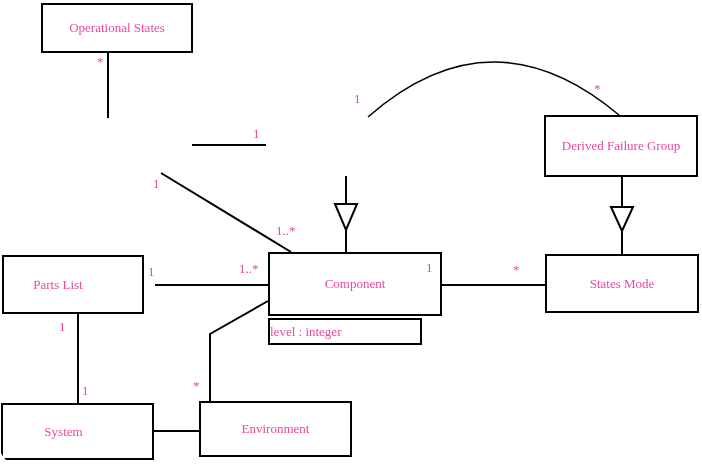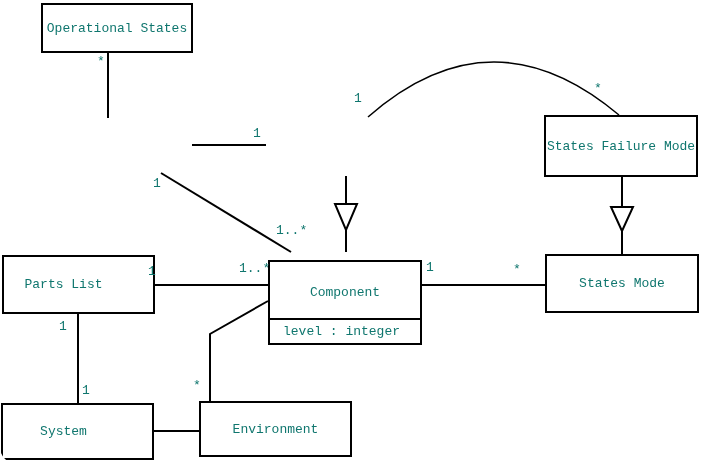--- a/index.html
+++ b/index.html
@@ -2,23 +2,23 @@
 <html><head>
 <meta charset="utf-8">
 <style>
   * { margin: 0; padding: 0; box-sizing: border-box; }
   html, body { background: #ffffff; }
   .canvas {
     position: relative;
     width: 702px;
     height: 464px;
     background: #ffffff;
-    font-family: Liberation Mono, monospace;
+    font-family: Liberation Serif, serif;
     font-size: 13px;
-    color: #0f766e;
+    color: #ec4899;
     overflow: hidden;
     border-radius: 17px;
   }
   svg.wires {
     position: absolute;
     left: 0; top: 0;
     width: 702px; height: 464px;
     z-index: 1;
   }
   .uml-class {
@@ -33,21 +33,20 @@
   .cls-label { white-space: nowrap; }
   .shift-15 .cls-label { transform: translateX(-15px); }
   .shift-14 .cls-label { transform: translateX(-14px); }
   .attr-box {
     position: absolute;
     background: #ffffff;
     border: 2px solid #000000;
     display: flex;
     align-items: center;
     z-index: 2;
-    padding-left: 13px;
   }
   .mult {
     position: absolute;
     font-size: 13px;
     line-height: 13px;
     z-index: 3;
     white-space: nowrap;
   }
 </style>
 </head>
@@ -73,28 +72,28 @@
     <polyline points="268,301 210,334 210,401"></polyline>
   </svg>
 
   <div class="uml-class" style="left:41px; top:3px; width:152px; height:50px">
     <span class="cls-label">Operational States</span>
   </div>
 
 
 
   <div class="uml-class" style="left:544px; top:115px; width:154px; height:62px">
-    <span class="cls-label">States Failure Mode</span>
+    <span class="cls-label">Derived Failure Group</span>
   </div>
 
-  <div class="uml-class shift-15" style="left:2px; top:255px; width:153px; height:59px">
+  <div class="uml-class shift-15" style="left:2px; top:255px; width:142px; height:59px">
     <span class="cls-label">Parts List</span>
   </div>
 
-  <div class="uml-class" style="left:268px; top:260px; width:154px; height:64px">
+  <div class="uml-class" style="left:268px; top:252px; width:174px; height:64px">
     <span class="cls-label">Component</span>
   </div>
 
   <div class="attr-box" style="left:268px; top:318px; width:154px; height:27px">
     <span class="cls-label">level : integer</span>
   </div>
 
   <div class="uml-class" style="left:545px; top:254px; width:154px; height:59px">
     <span class="cls-label">States Mode</span>
   </div>

